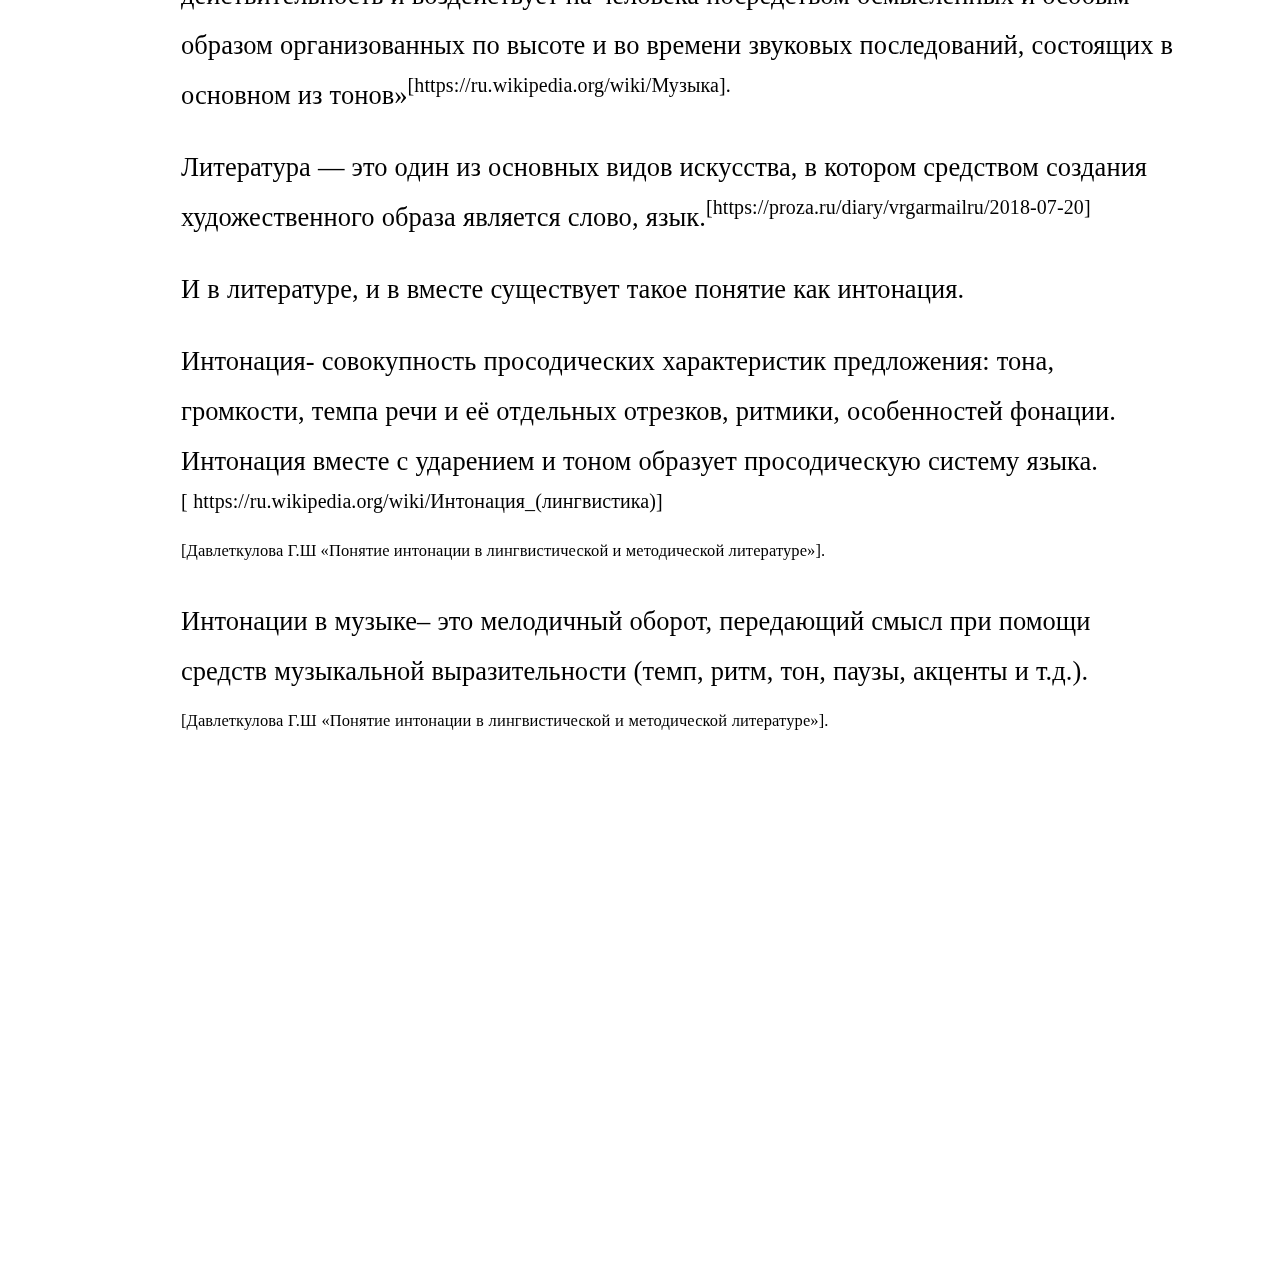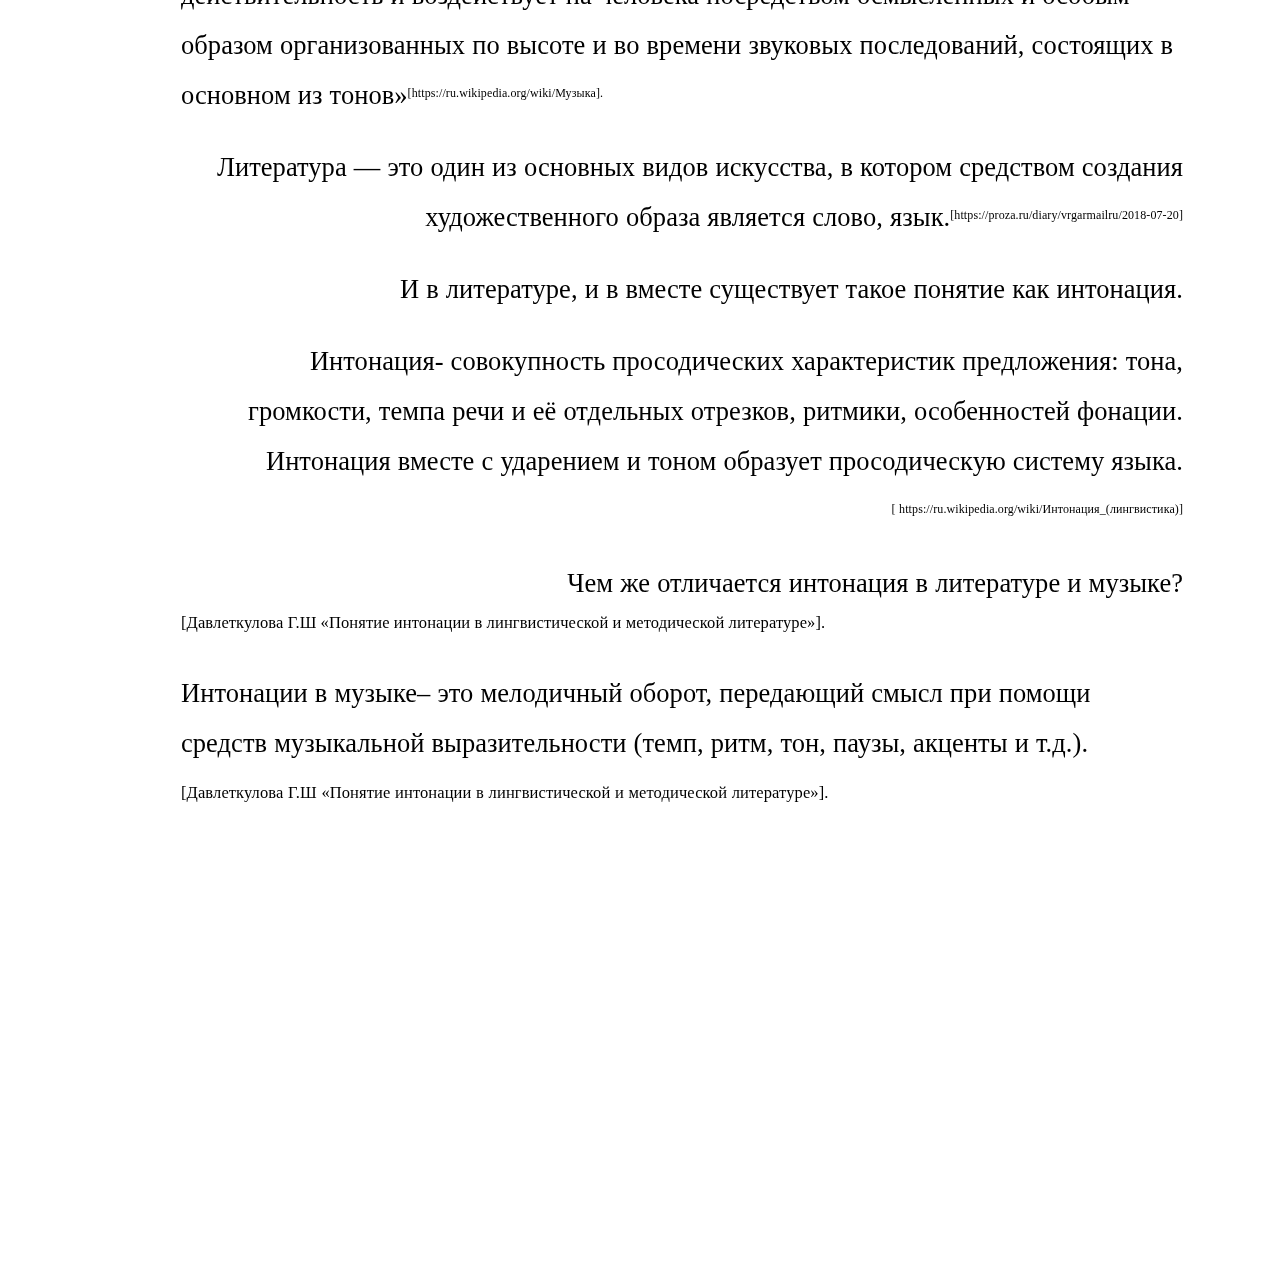--- a/index.html
+++ b/index.html
@@ -39,31 +39,30 @@
     font-size: 26.5px;
     line-height: 50px;
     text-align: left;
     letter-spacing: 0.05px;
     word-spacing: 0.4px;
   }
 
   
   p.para + p.para {
     margin-top: 22px;
-    text-align: right;
   }
 
   
   p.para.after-note {
     margin-top: 32px;
   }
 
   
   sup.cite {
-    font-size: 12px;
+    font-size: 20px;
     line-height: 0;
     vertical-align: 0.62em;
     letter-spacing: 0.1px;
     white-space: nowrap;
   }
 
   
   span.cite-inline {
     font-size: 16.5px;
     vertical-align: 0.25em;
@@ -87,21 +86,20 @@
   <div class="column">
 
     <p class="para"><span>действительность и воздействует на человека посредством осмысленных и особым образом организованных по высоте и во времени звуковых последований, состоящих в основном из тонов»</span><sup class="cite">[https://ru.wikipedia.org/wiki/Музыка].</sup></p>
 
     <p class="para"><span>Литература — это один из основных видов искусства, в котором средством создания художественного образа является слово, язык.</span><sup class="cite">[https://proza.ru/diary/vrgarmailru/2018-07-20]</sup></p>
 
     <p class="para"><span>И в литературе, и в вместе существует такое понятие как интонация.</span></p>
 
     <p class="para"><span>Интонация- совокупность просодических характеристик предложения: тона, громкости, темпа речи и её отдельных отрезков, ритмики, особенностей фонации. Интонация вместе с ударением и тоном образует просодическую систему языка.</span><sup class="cite">[ https://ru.wikipedia.org/wiki/Интонация_(лингвистика)]</sup></p>
 
-    <p class="para"><span>Чем же отличается интонация в литературе и музыке?</span></p>
 
     <p class="footnote">[Давлеткулова Г.Ш «Понятие интонации в лингвистической и методической литературе»].</p>
 
     <p class="para after-note"><span>Интонации в музыке– это мелодичный оборот, передающий смысл при помощи средств музыкальной выразительности (темп, ритм, тон, паузы, акценты и т.д.).</span> <span class="cite-inline">[Давлеткулова Г.Ш «Понятие интонации в лингвистической и методической литературе»].</span></p>
 
 
 
   </div>
 </div>
 

